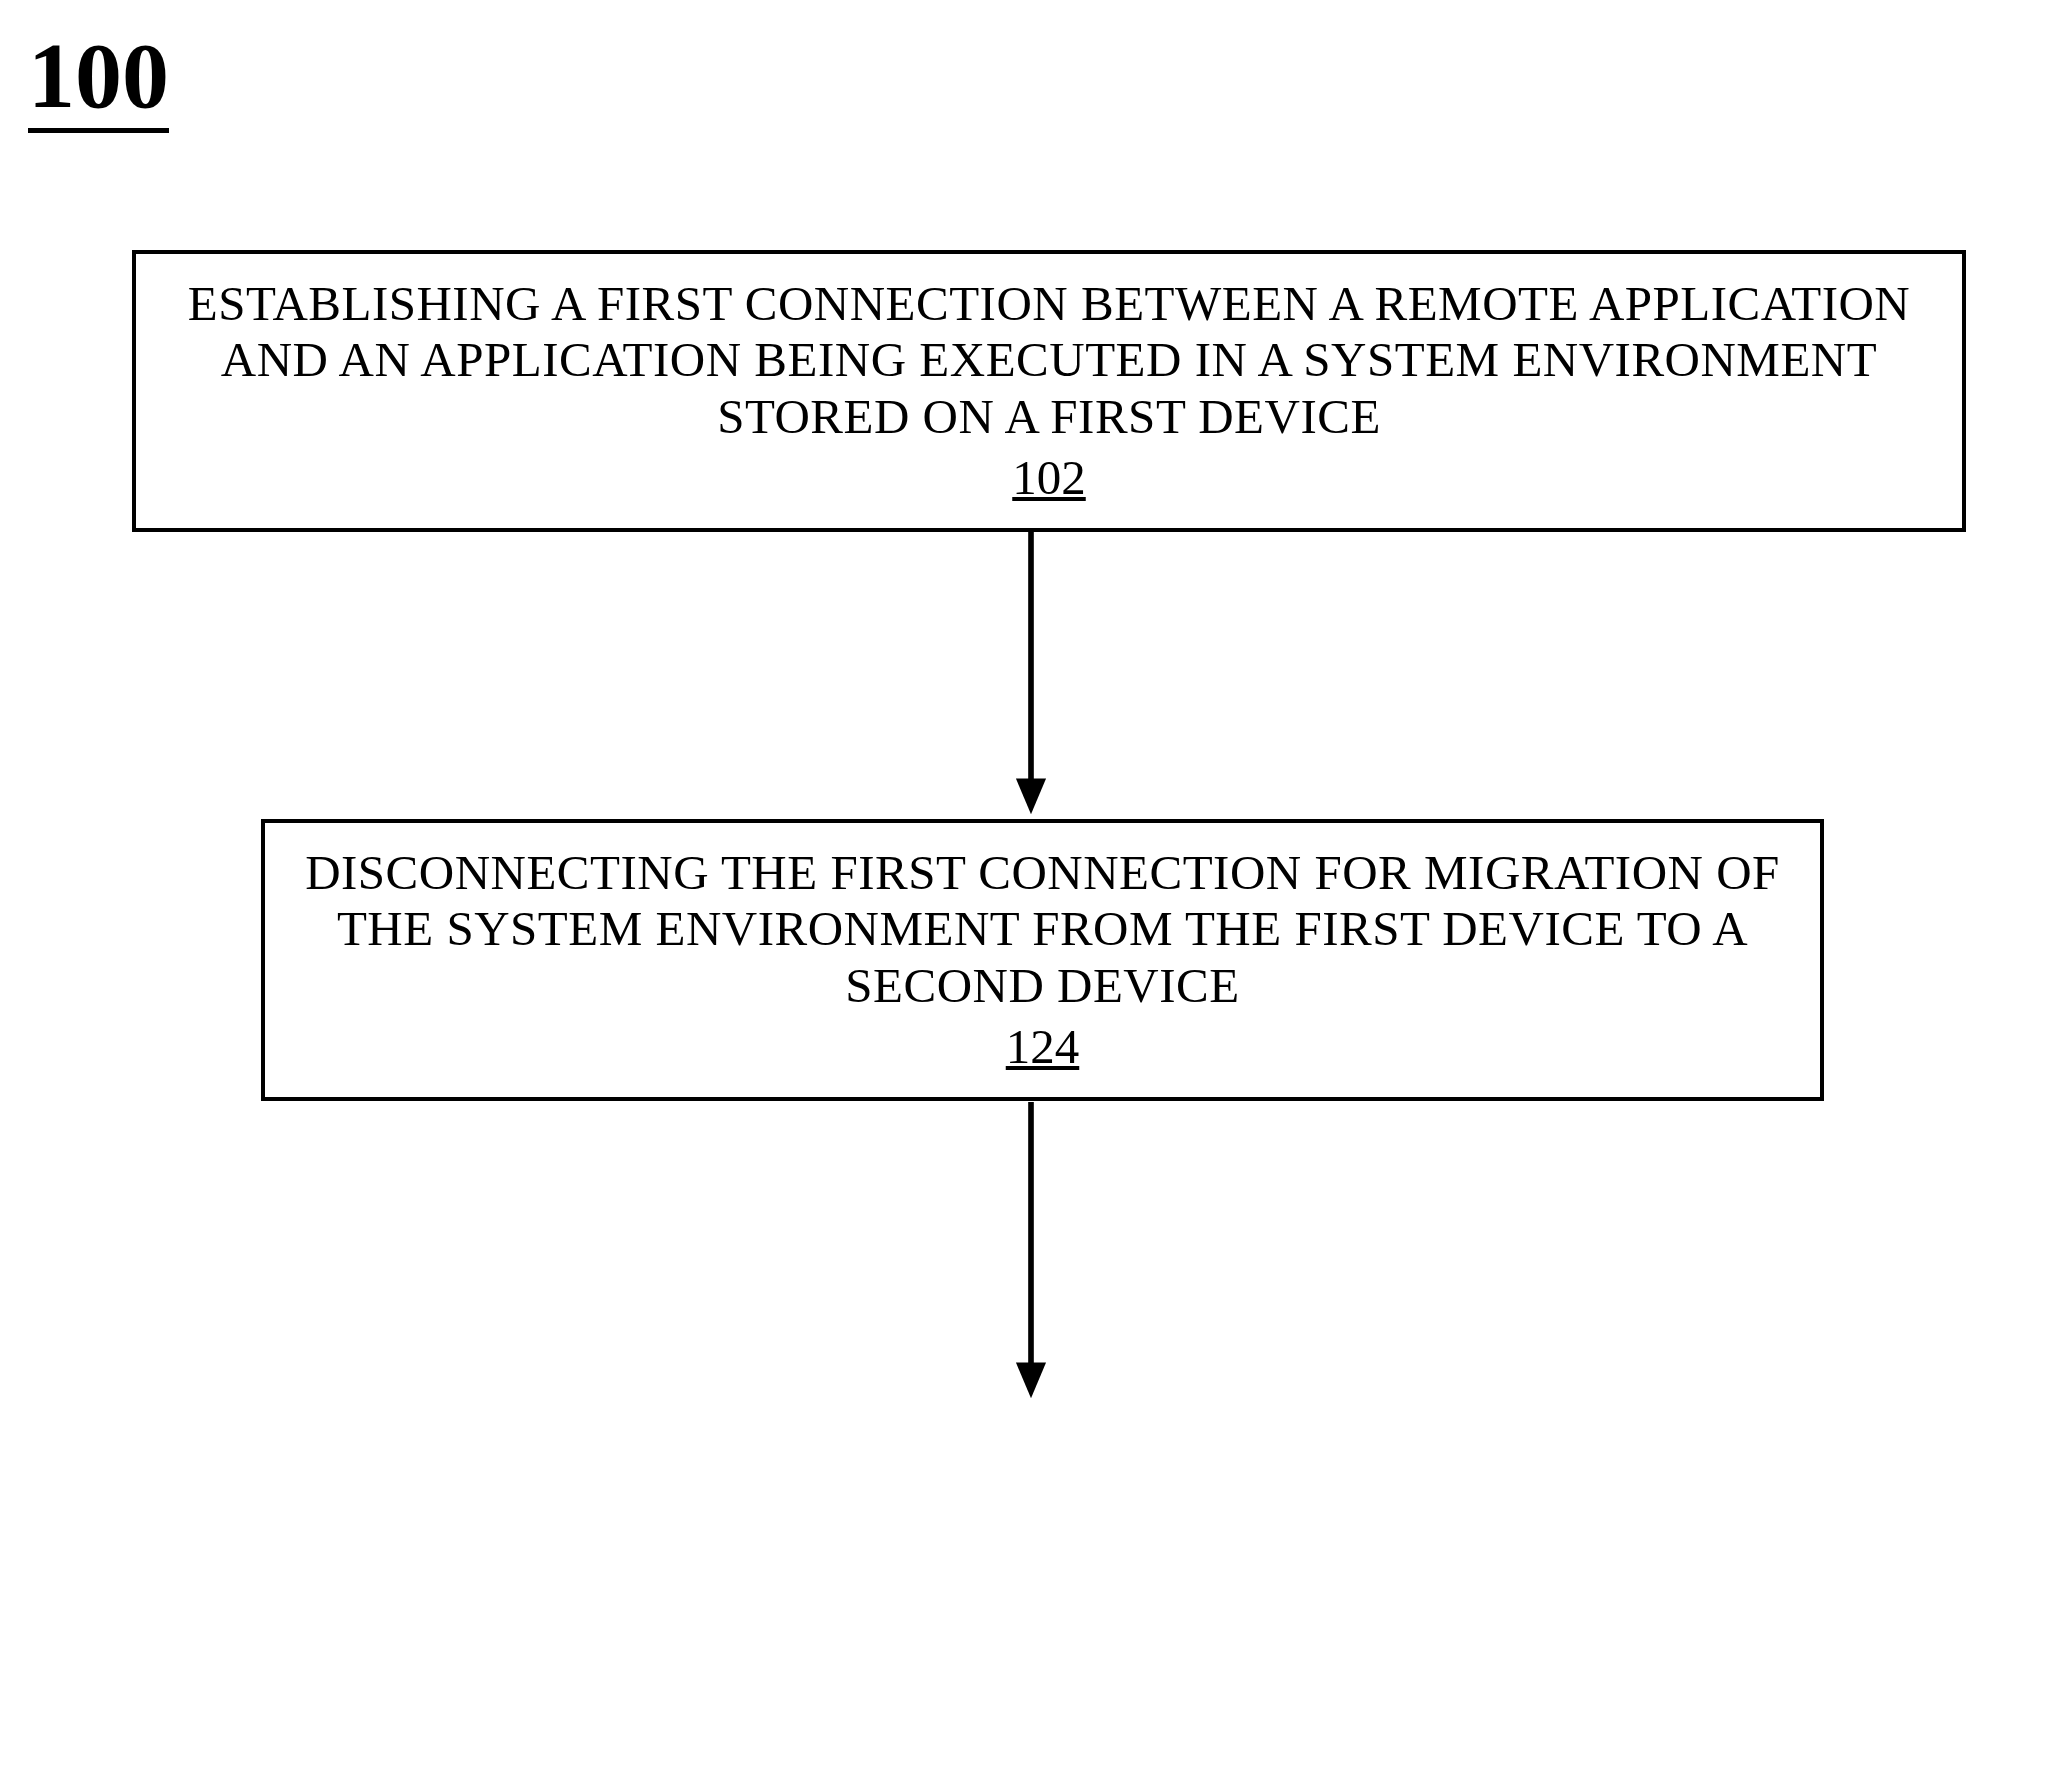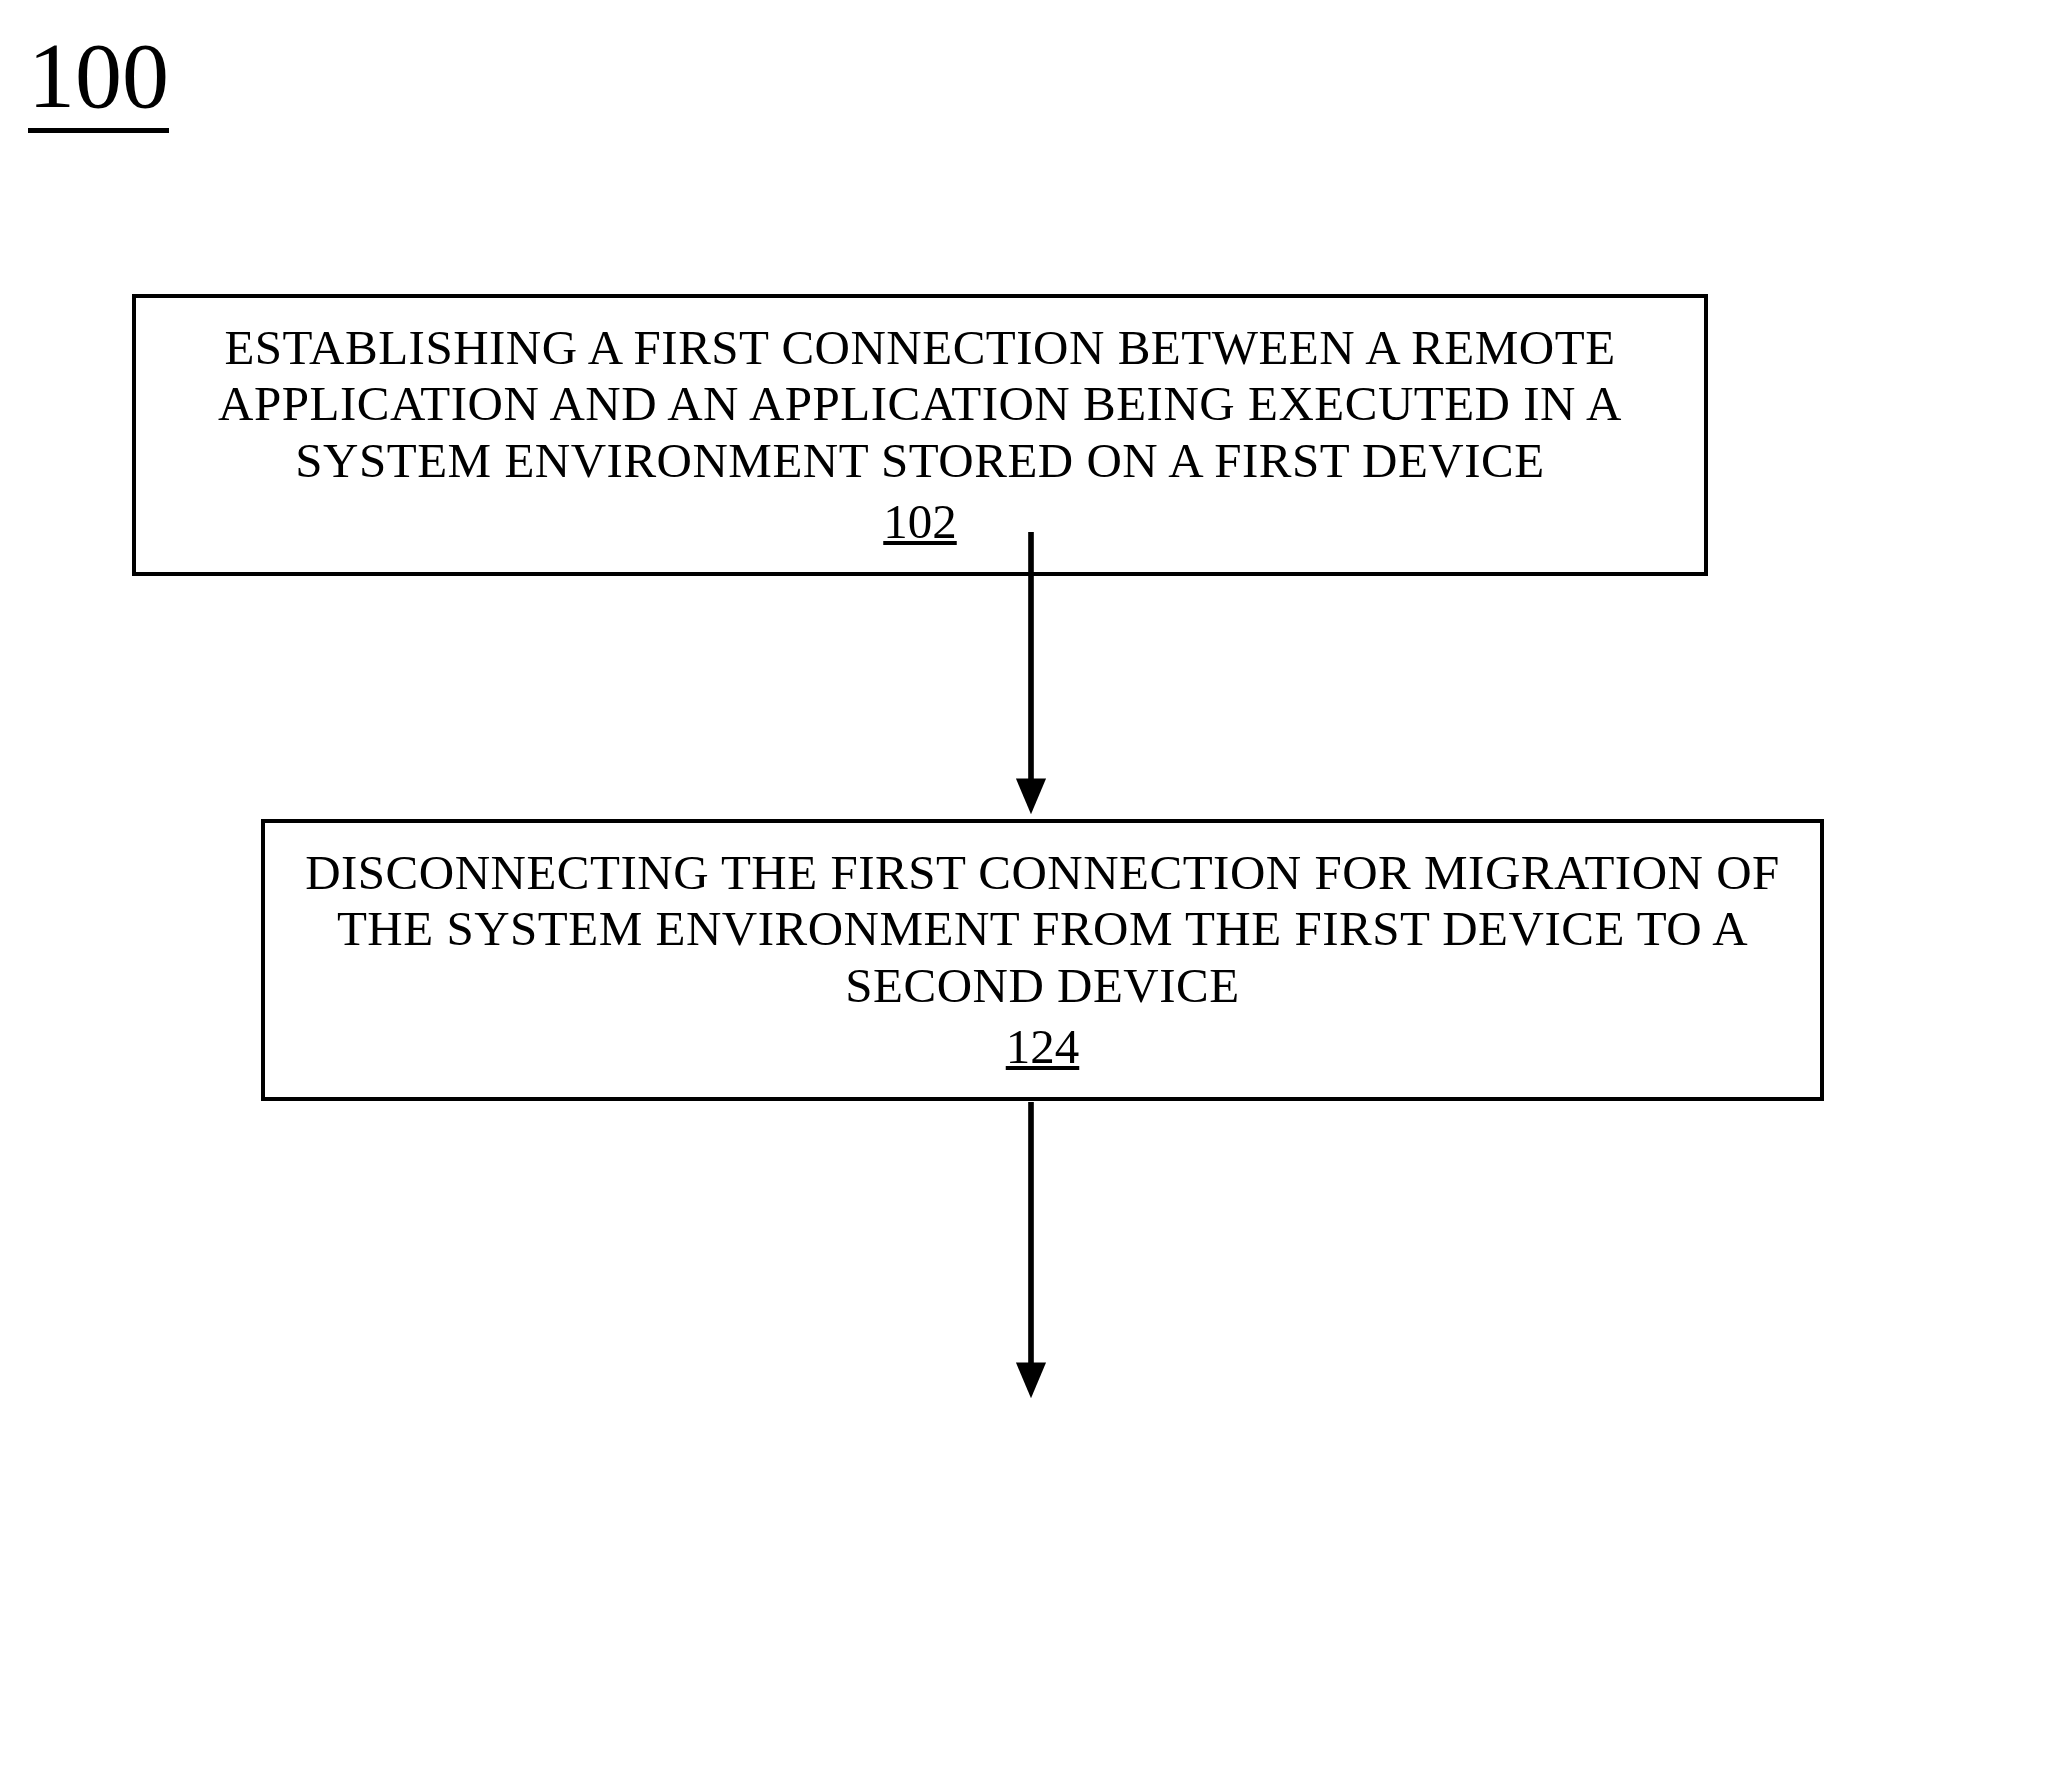--- a/index.html
+++ b/index.html
@@ -13,20 +13,21 @@
     position: relative;
     width: 2055px;
     height: 1791px;
   }
   .figure-number {
     position: absolute;
     font-size: 94px;
     border-bottom: 5.6px solid #000;
     line-height: 1;
     padding-bottom: 5.6px;
+    font-weight: bold;
   }
   .step-box {
     position: absolute;
     border: 4.7px solid #000;
     background: #fff;
     text-align: center;
     display: flex;
     flex-direction: column;
     align-items: center;
     justify-content: center;
@@ -48,21 +49,21 @@
     overflow: visible;
   }
 </style>
 </head>
 <body>
 
 <div class="canvas">
 
   <div class="figure-number" style="left:28px; top:28px;">100</div>
 
-  <div class="step-box" style="left:132px; top:250px; width:1576px; height:282px;margin-top:44px;">
+  <div class="step-box" style="left:132px; top:250px; width:1834px; height:282px;">
     <div class="step-text">ESTABLISHING A FIRST CONNECTION BETWEEN A REMOTE APPLICATION AND AN APPLICATION BEING EXECUTED IN A SYSTEM ENVIRONMENT STORED ON A FIRST DEVICE</div>
     <div class="step-ref">102</div>
   </div>
 
   <svg class="arrow-svg" style="left:1012px; top:532px;" width="38" height="287" viewBox="0 0 40 305">
     <line x1="20" y1="0" x2="20" y2="270" stroke="#000" stroke-width="6"></line>
     <polygon points="20,300 4,262 36,262" fill="#000"></polygon>
   </svg>
 
   <div class="step-box" style="left:261px; top:819px; width:1563px; height:282px;">

